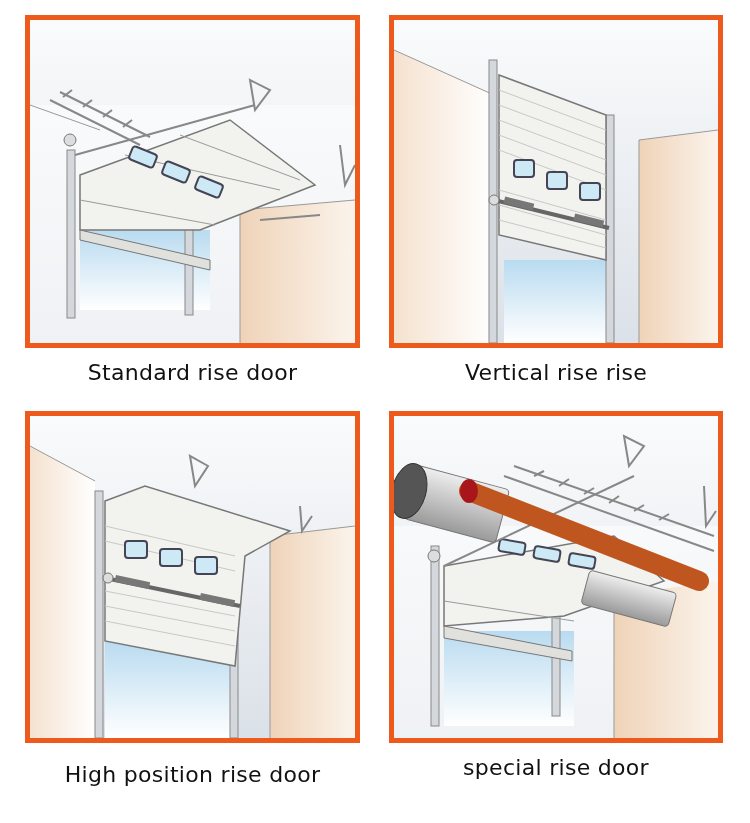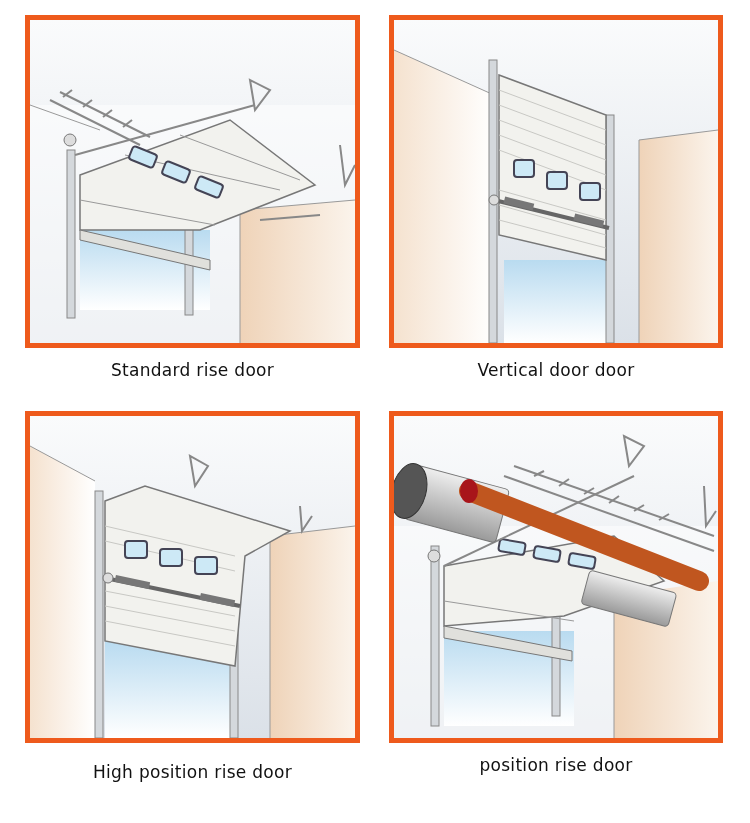--- a/index.html
+++ b/index.html
@@ -1,19 +1,19 @@
 <!DOCTYPE html>
 <html><head>
 <meta charset="utf-8">
 <style>
   html, body { margin:0; padding:0; background:#ffffff; }
   body { width:750px; height:823px; position:relative; overflow:hidden; font-family:"DejaVu Sans", sans-serif; }
   .panel { position:absolute; box-sizing:border-box; border:5px solid #ee5a1c; background:#ffffff; overflow:hidden; }
   .panel svg { position:absolute; left:0; top:0; width:100%; height:100%; }
-  .caption { position:absolute; text-align:center; font-size:17px; color:#111; letter-spacing:0.3px; white-space:nowrap; }
+  .caption { position:absolute; text-align:center; font-size:22px; color:#111; letter-spacing:0.3px; white-space:nowrap; }
 </style>
 </head>
 <body>
 
 <div class="panel" style="left:25px;top:15px;width:335px;height:333px;">
   <svg viewBox="0 0 325 323">
     <defs>
       <linearGradient id="ceil1" x1="0" y1="0" x2="0" y2="1">
           <stop offset="0" stop-color="#fafbfc"></stop>
           <stop offset="1" stop-color="#dfe4ea"></stop>
@@ -111,21 +111,21 @@
       <rect x="120" y="140" width="20" height="17" rx="3"></rect>
       <rect x="153" y="152" width="20" height="17" rx="3"></rect>
       <rect x="186" y="163" width="20" height="17" rx="3"></rect>
     </g>
     <line x1="100" y1="180" x2="215" y2="208" stroke="#666" stroke-width="4"></line>
     <rect x="110" y="180" width="30" height="7" fill="#777" transform="rotate(14 125 183)"></rect>
     <rect x="180" y="197" width="30" height="7" fill="#777" transform="rotate(14 195 200)"></rect>
     <circle cx="100" cy="180" r="5" fill="#ddd" stroke="#777"></circle>
   </svg>
 </div>
-<div class="caption" style="left:389px;top:360px;width:334px;">Vertical door door</div>
+<div class="caption" style="left:389px;top:360px;width:334px;">Vertical rise rise</div>
 
 <div class="panel" style="left:25px;top:411px;width:335px;height:332px;">
   <svg viewBox="0 0 325 322">
     <defs>
       <linearGradient id="ceil3" x1="0" y1="0" x2="0" y2="1">
           <stop offset="0" stop-color="#fafbfc"></stop>
           <stop offset="1" stop-color="#dbe1e8"></stop>
         </linearGradient>
       <linearGradient id="wall3a" x1="0" y1="0" x2="1" y2="0">
           <stop offset="0" stop-color="#f5e2cf"></stop>
@@ -223,13 +223,13 @@
 
     <rect x="15" y="60" width="95" height="55" fill="url(#drum)" stroke="#777" rx="4" transform="rotate(15 60 88)"></rect>
     <ellipse cx="15" cy="75" rx="17" ry="28" fill="#555" stroke="#333" transform="rotate(15 15 75)"></ellipse>
     <rect x="190" y="165" width="90" height="35" fill="url(#drum)" stroke="#777" rx="4" transform="rotate(15 235 182)"></rect>
 
     <line x1="75" y1="75" x2="305" y2="165" stroke="#c0561f" stroke-width="20" stroke-linecap="round"></line>
     <ellipse cx="75" cy="75" rx="9" ry="12" fill="#a8151a"></ellipse>
     <circle cx="40" cy="140" r="6" fill="#ddd" stroke="#777"></circle>
   </svg>
 </div>
-<div class="caption" style="left:389px;top:755px;width:334px;">position rise door</div>
+<div class="caption" style="left:389px;top:755px;width:334px;">special rise door</div>
 
 </body></html>

